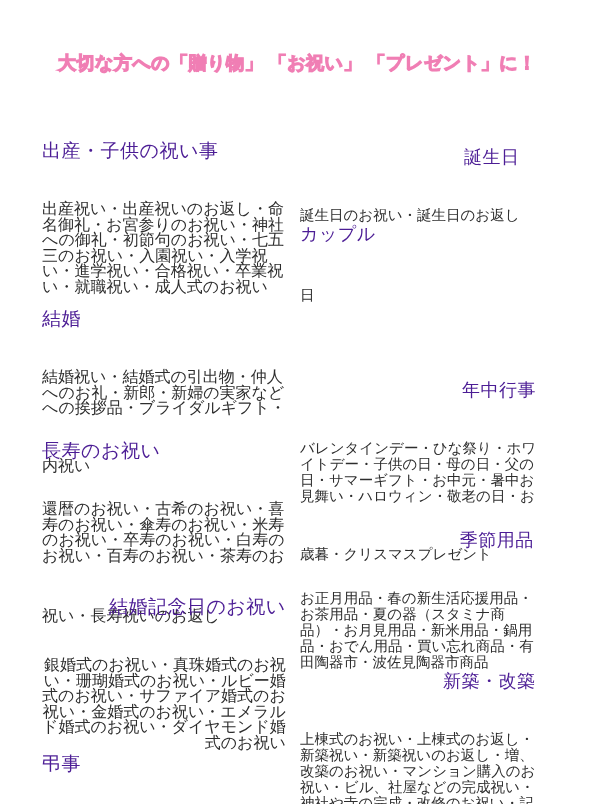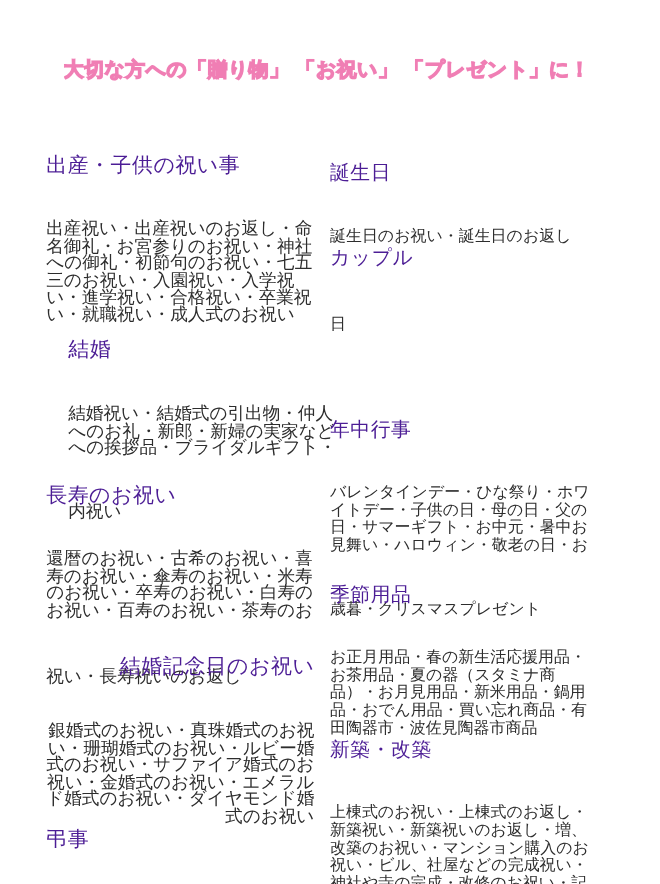--- a/index.html
+++ b/index.html
@@ -60,24 +60,25 @@
   }
   
   .col-right .sec-body,
   .col-right .sec-tail {
     font-size: 14.5px;
     line-height: 16px;
     letter-spacing: 0;
   }
   .col-right .sec-title {
     font-size: 18px;
+    text-align: right;
   }
   
   .l1 { left: 42px;  top: 104px; }
-  .l2 { left: 42px;  top: 272px; margin-left: 20px; }
+  .l2 { left: 42px;  top: 272px; }
   .l3 { left: 42px;  top: 404px; }
   .l4 { left: 42px;  top: 560px; text-align: right; }
   .l5 { left: 42px;  top: 717px; }
   .r1 { left: 300px; top: 110px; }
   .r2 { left: 300px; top: 187px; }
   .r3 { left: 300px; top: 343px; }
   .r4 { left: 300px; top: 493px; }
   .r5 { left: 300px; top: 634px; }
   .l3 .sec-tail { margin-top: 9px; }
 </style>

